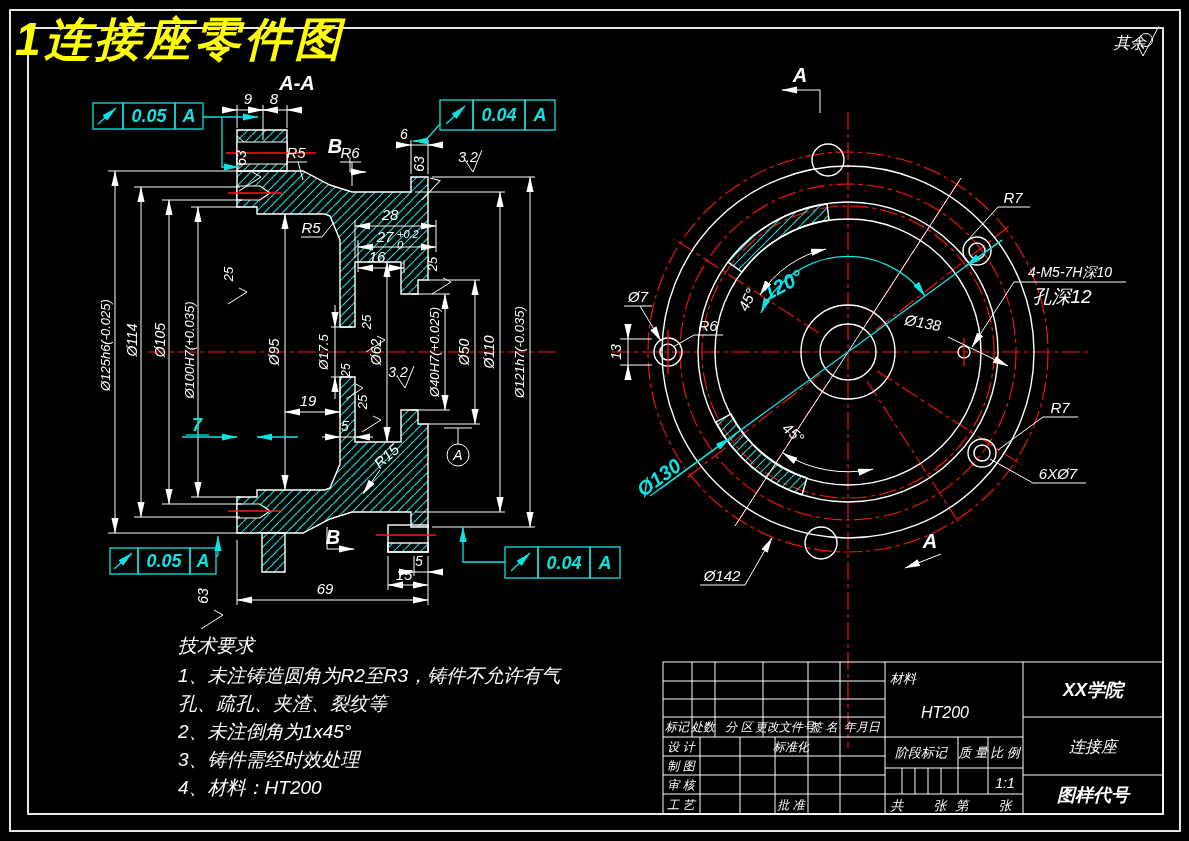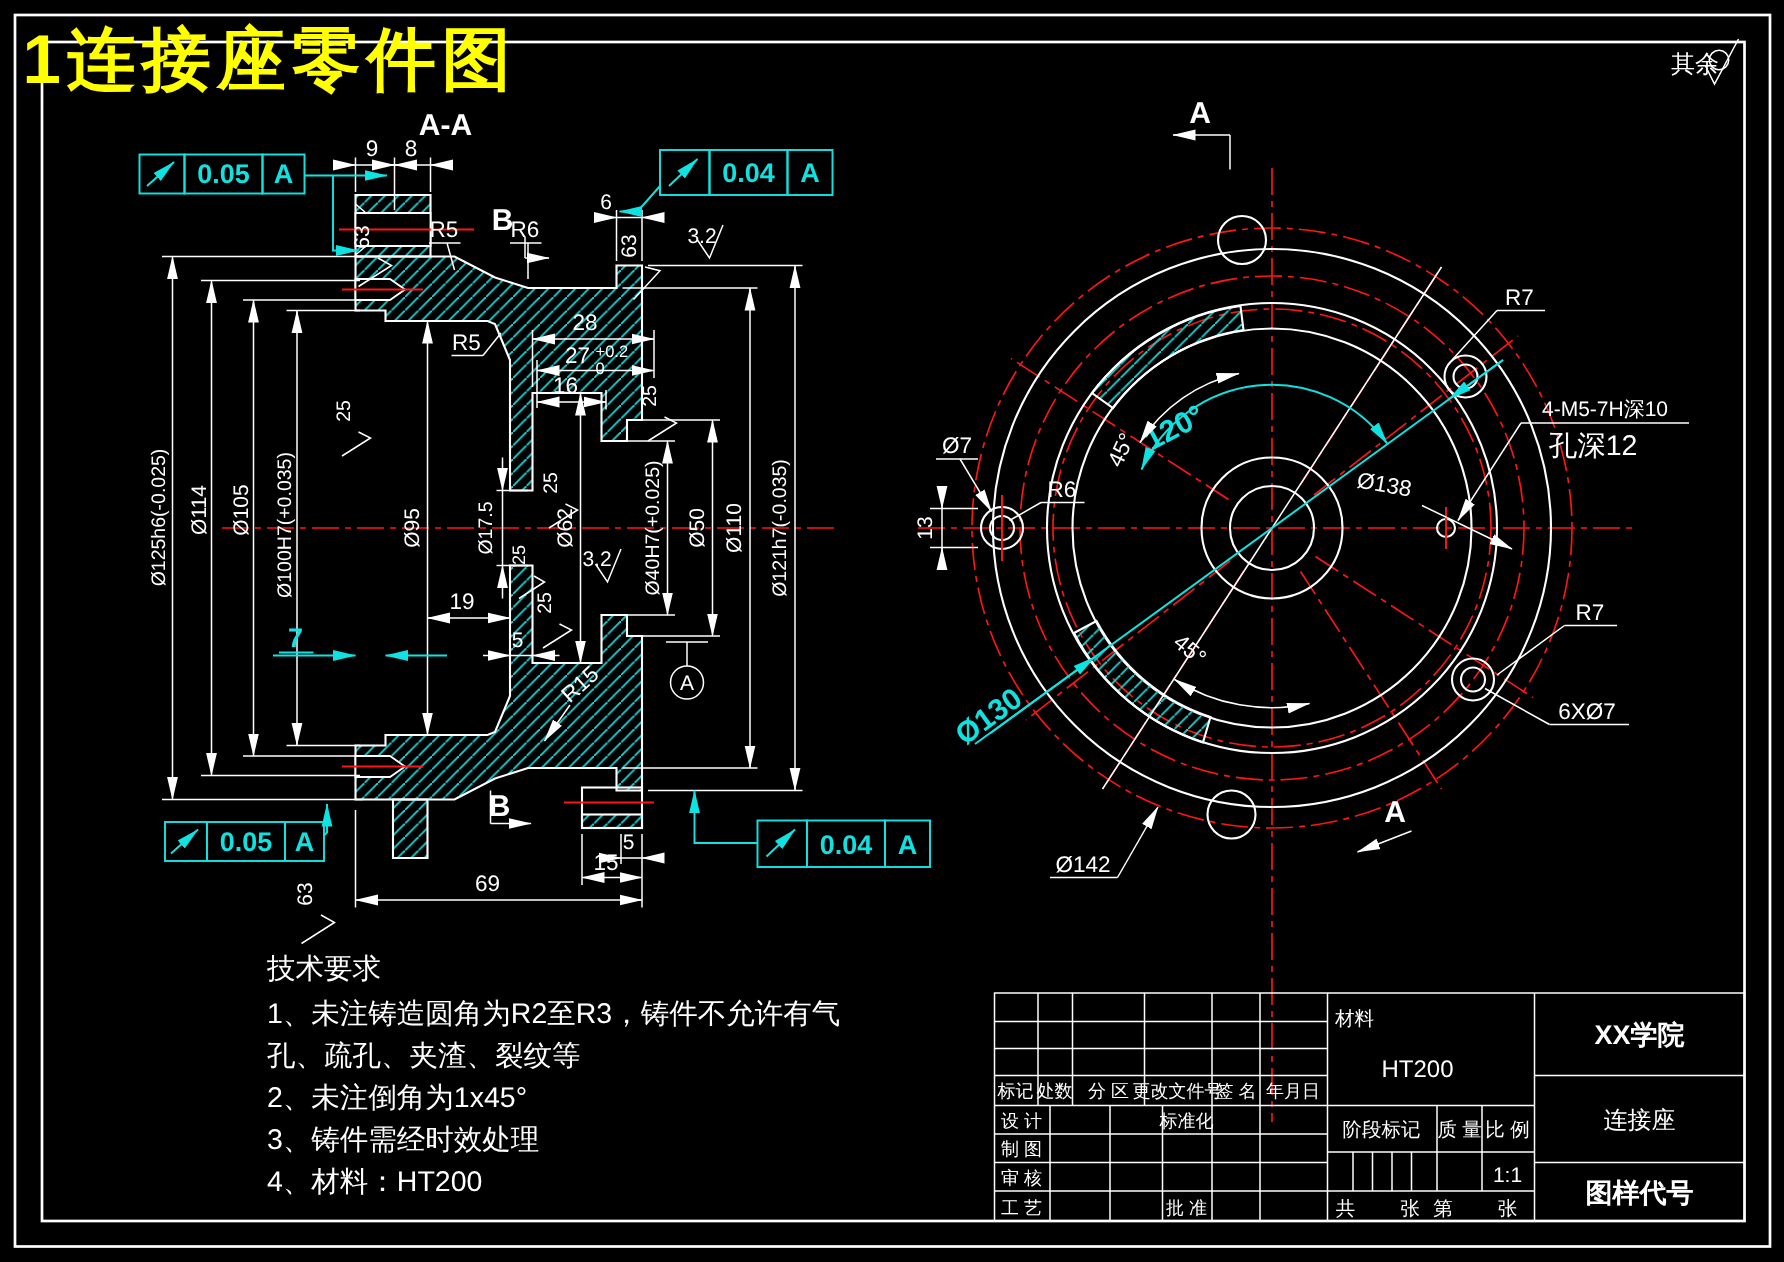--- a/index.html
+++ b/index.html
@@ -1,16 +1,16 @@
 <!DOCTYPE html>
 <html><head>
 <meta charset="utf-8">
 <style>
   html,body{margin:0;padding:0;background:#000;}
-  #page{position:relative;width:1189px;height:841px;background:#000;overflow:hidden;}
+  #page{position:relative;width:1189px;height:841px;background:#000;overflow:hidden;font-style:italic;}
   text{font-family:"Liberation Sans",sans-serif;fill:#fff;}
   .t11{font-size:11px;} .t12{font-size:12px;} .t13{font-size:13px;} .t14{font-size:14px;}
   .t15{font-size:15px;} .t16{font-size:16px;} .t18{font-size:18px;font-weight:bold;}
   .t20{font-size:20px;font-weight:bold;} .t19{font-size:19px;}
   .cy{fill:#10e2e2;} .yl{fill:#ffff00;}
   .mid{text-anchor:middle;}
   .sw{stroke:#fff;stroke-width:1.4;fill:none;}
   .sd{stroke:#fff;stroke-width:1;fill:none;}
   .sd2{stroke:#fff;stroke-width:1.8;fill:none;}
   .sr{stroke:#ff1515;stroke-width:1.1;fill:none;stroke-dasharray:18 4 4 4;}

